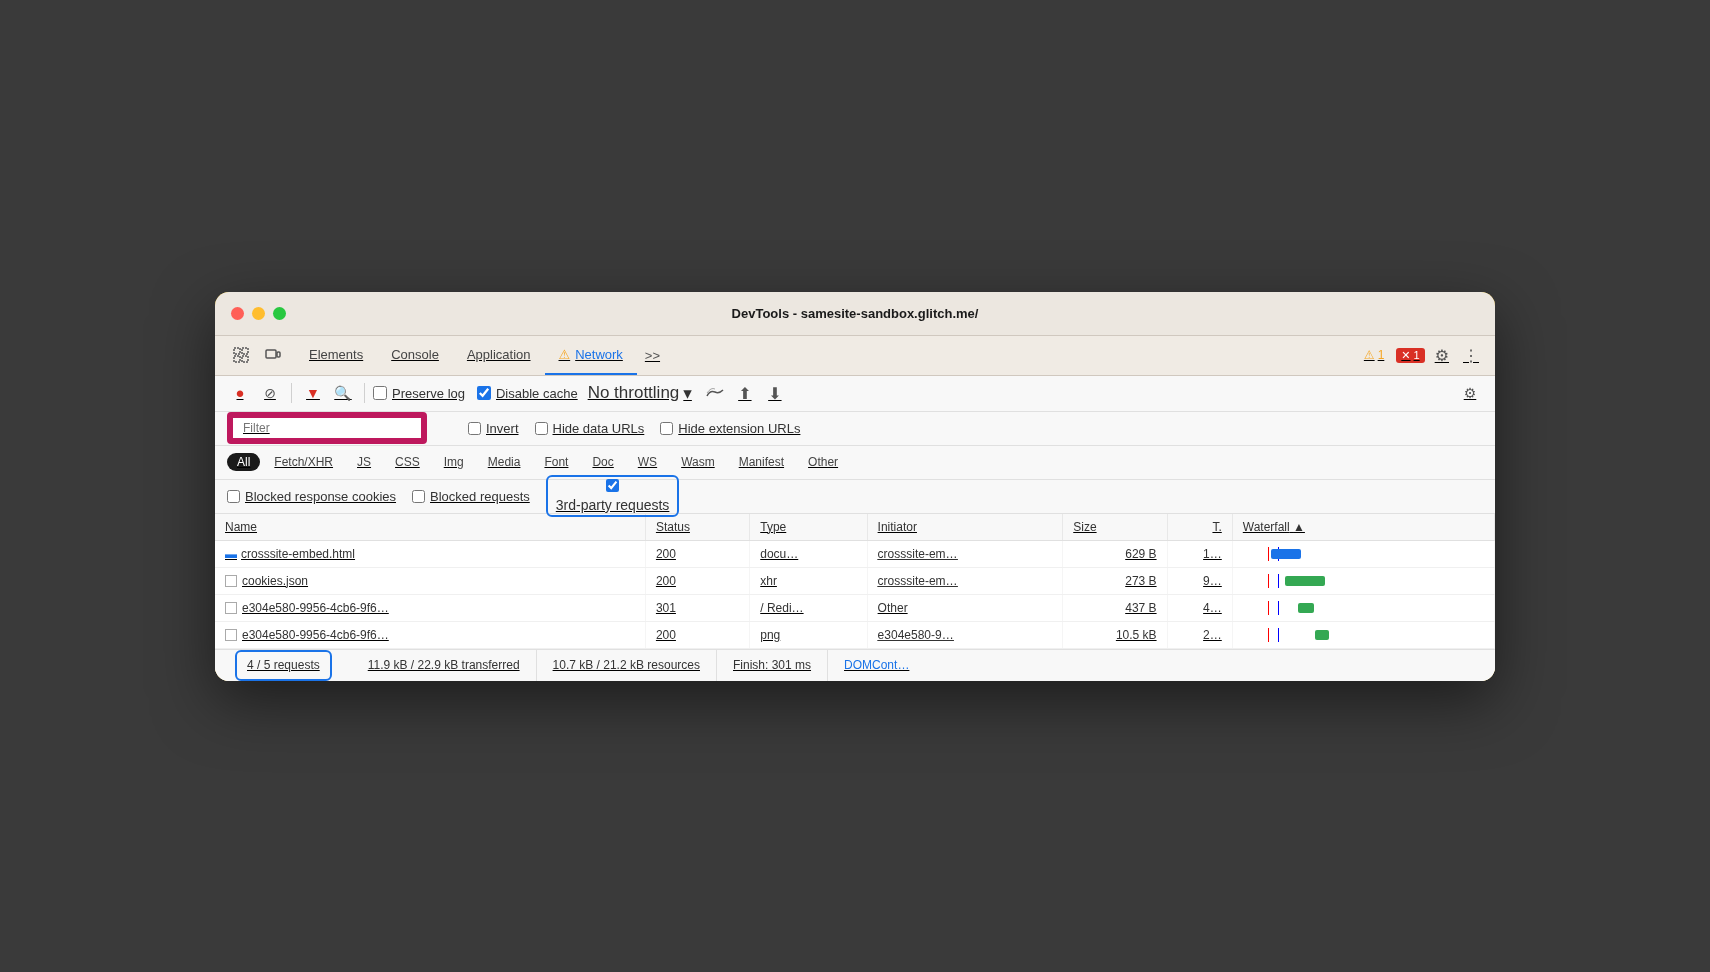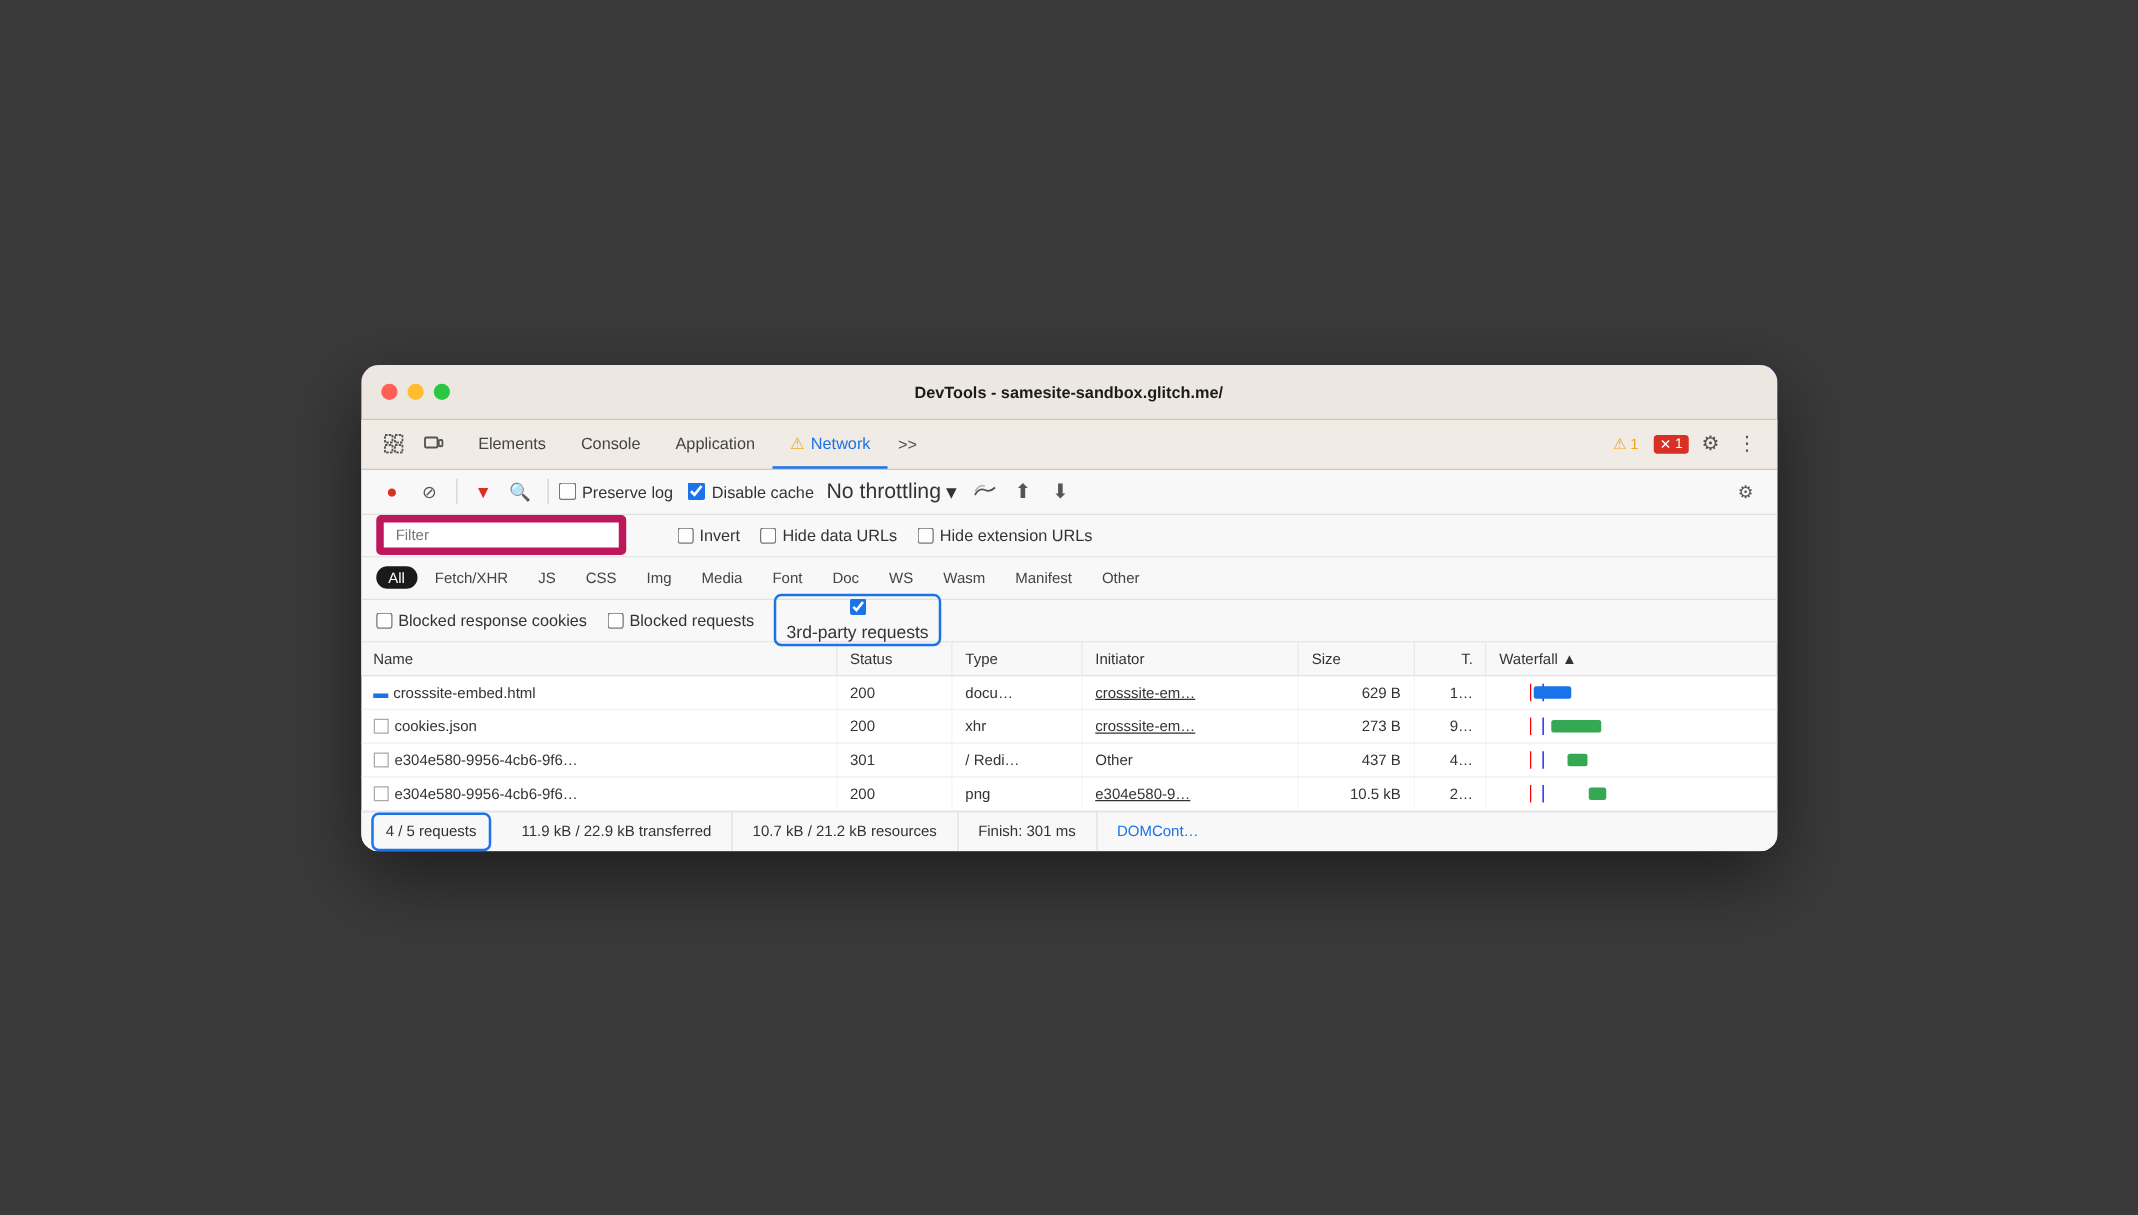--- a/index.html
+++ b/index.html
@@ -5,25 +5,26 @@
     * { box-sizing: border-box; margin: 0; padding: 0; }
     body {
       background: #3a3a3a;
       display: flex;
       align-items: center;
       justify-content: center;
       min-height: 100vh;
       font-family: -apple-system, BlinkMacSystemFont, 'Segoe UI', sans-serif;
     }
     .window {
-      width: 1133px;
-      background: #a21caf;
+      width: 1280px;
+      background: #eab308;
       border-radius: 14px;
       box-shadow: 0 20px 60px rgba(0,0,0,0.5);
       overflow: hidden;
+      text-decoration: underline;
     }
     .title-bar {
       background: #ece7e0;
       height: 44px;
       display: flex;
       align-items: center;
       padding: 0 16px;
       border-bottom: 1px solid #d0c8bf;
       position: relative;
     }
@@ -319,21 +320,21 @@
       padding: 0 16px;
       border-right: 1px solid #e0e0e0;
       height: 100%;
       display: flex;
       align-items: center;
       white-space: nowrap;
     }
     .status-segment.highlighted {
       border: 2px solid #1a73e8;
       border-radius: 6px;
-      margin: 2px 8px;
+      margin: 2px 20px;
       padding: 0 10px;
     }
     .status-last {
       padding: 0 16px;
       color: #1a73e8;
     }
   </style>
 </head>
 <body>
 

